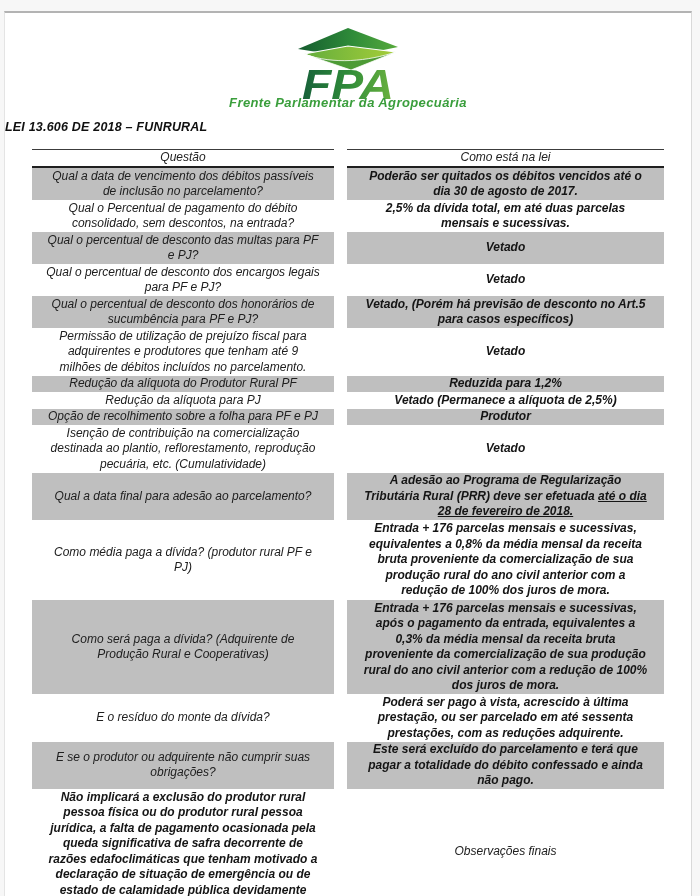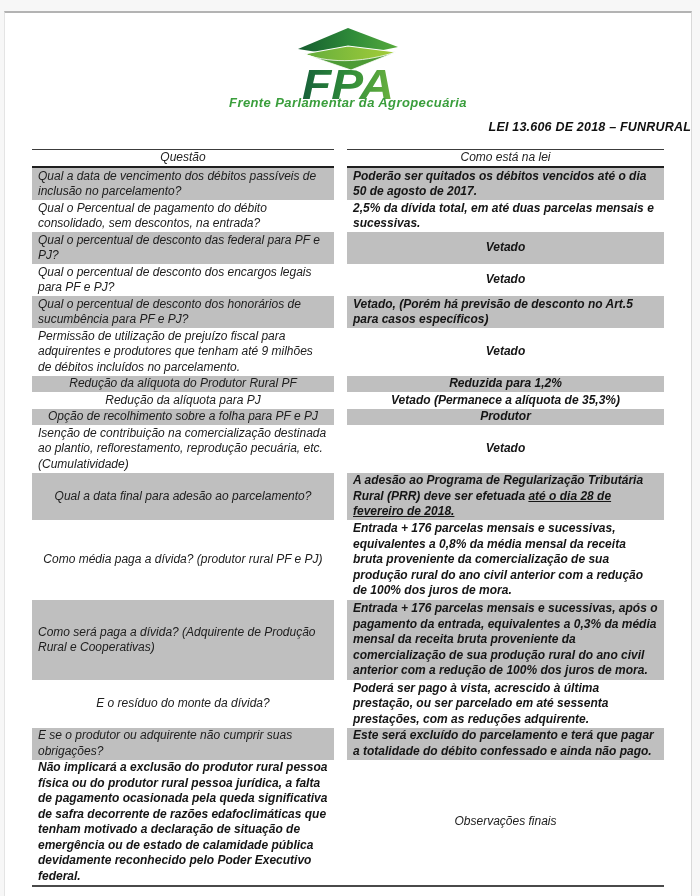--- a/index.html
+++ b/index.html
@@ -23,21 +23,21 @@
   .logo svg{display:block;margin:0 auto;}
   .tagline{
     margin-top:-3px;
     font-size:13px;line-height:9px;font-weight:bold;letter-spacing:.4px;
     color:#3a9e3c;text-align:center;
   }
   
   .doc-title{
     margin:13px 0 0 0;
     font-size:12.5px;line-height:14px;font-weight:bold;
-    text-align:right;color:#111;
+    text-align:left;color:#111;
     letter-spacing:.2px;
   }
   
   .tbl{
     width:632px;margin:15px auto 0;
     font-size:12px;line-height:15.5px;
   }
   .thead,.tr{
     display:grid;
     grid-template-columns:302px 317px;
@@ -46,22 +46,22 @@
   .th{
     display:flex;align-items:center;justify-content:center;
     min-height:16px;
     border-top:1.5px solid #3c3c3c;
     border-bottom:2.5px solid #1f1f1f;
     padding:0 4px;
     color:#222;
   }
   .td{
     display:flex;align-items:center;justify-content:center;
-    text-align:left;
-    padding:.5px 6px;
+    text-align:center;
+    padding:.5px 14px;
     box-sizing:border-box;
   }
   .td.q{color:#202020;}
   .td.a{font-weight:bold;color:#151515;}
   .tr.shaded .td{background:#bfbfbf;}
   .rows{border-bottom:2px solid #4a4a4a;}
   .underline{text-decoration:underline;}
   
   .rows .tr:nth-child(1){min-height:32px}
   .rows .tr:nth-child(2){min-height:31px}
@@ -114,49 +114,49 @@
   <div class="doc-title">LEI 13.606 DE 2018 – FUNRURAL</div>
 
   <div class="tbl">
     <div class="thead">
       <div class="th">Questão</div>
       <div class="th">Como está na lei</div>
     </div>
     <div class="rows" id="rows">
         <div class="tr shaded">
           <div class="td q">Qual a data de vencimento dos débitos passíveis de inclusão no parcelamento?</div>
-          <div class="td a">Poderão ser quitados os débitos vencidos até o dia 50 de agosto de 2017.</div>
+          <div class="td a">Poderão ser quitados os débitos vencidos até o dia 30 de agosto de 2017.</div>
         </div>
         <div class="tr">
           <div class="td q">Qual o Percentual de pagamento do débito consolidado, sem descontos, na entrada?</div>
           <div class="td a">2,5% da dívida total, em até duas parcelas mensais e sucessivas.</div>
         </div>
         <div class="tr shaded">
-          <div class="td q">Qual o percentual de desconto das federal para PF e PJ?</div>
+          <div class="td q">Qual o percentual de desconto das multas para PF e PJ?</div>
           <div class="td a">Vetado</div>
         </div>
         <div class="tr">
           <div class="td q">Qual o percentual de desconto dos encargos legais para PF e PJ?</div>
           <div class="td a">Vetado</div>
         </div>
         <div class="tr shaded">
           <div class="td q">Qual o percentual de desconto dos honorários de sucumbência para PF e PJ?</div>
           <div class="td a">Vetado, (Porém há previsão de desconto no Art.5 para casos específicos)</div>
         </div>
         <div class="tr">
           <div class="td q">Permissão de utilização de prejuízo fiscal para adquirentes e produtores que tenham até 9 milhões de débitos incluídos no parcelamento.</div>
           <div class="td a">Vetado</div>
         </div>
         <div class="tr shaded">
           <div class="td q">Redução da alíquota do Produtor Rural PF</div>
           <div class="td a">Reduzida para 1,2%</div>
         </div>
         <div class="tr">
           <div class="td q">Redução da alíquota para PJ</div>
-          <div class="td a">Vetado (Permanece a alíquota de 35,3%)</div>
+          <div class="td a">Vetado (Permanece a alíquota de 2,5%)</div>
         </div>
         <div class="tr shaded">
           <div class="td q">Opção de recolhimento sobre a folha para PF e PJ</div>
           <div class="td a">Produtor</div>
         </div>
         <div class="tr">
           <div class="td q">Isenção de contribuição na comercialização destinada ao plantio, reflorestamento, reprodução pecuária, etc. (Cumulatividade)</div>
           <div class="td a">Vetado</div>
         </div>
         <div class="tr shaded">

